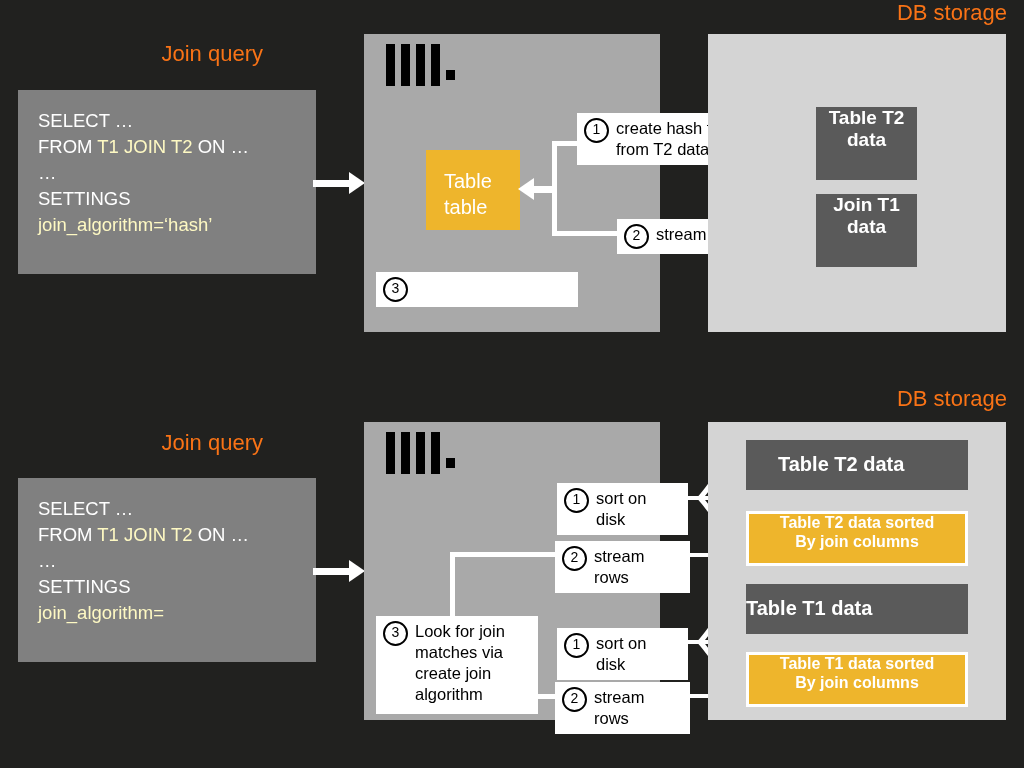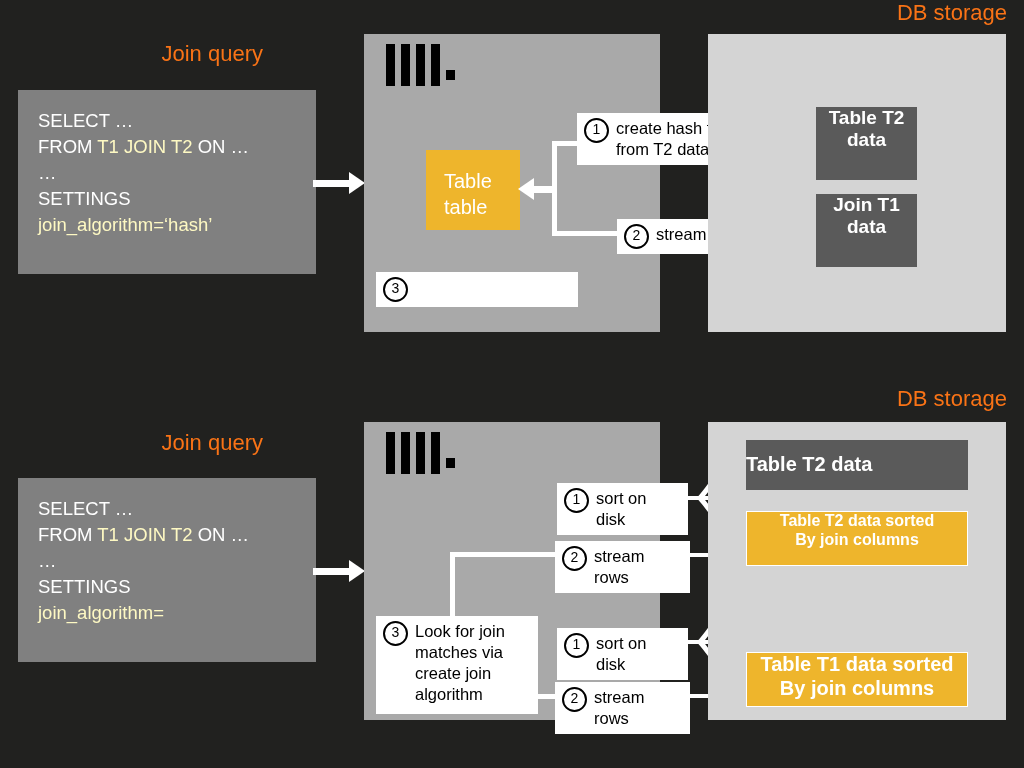--- a/index.html
+++ b/index.html
@@ -50,21 +50,21 @@
   
   .storage-panel{position:absolute;background:#d4d4d4;}
 
   
   .chip{
     position:absolute;box-sizing:border-box;
     display:flex;align-items:center;justify-content:flex-start;
     text-align:center;color:#ffffff;font-weight:bold;line-height:1.18;
   }
   .chip.dark{background:#5a5a5a;}
-  .chip.yellow{background:#eeb52c;border:1px solid #ffffff;}
+  .chip.yellow{background:#eeb52c;border:3px solid #ffffff;}
 
   
   .hash-box{
     position:absolute;background:#eeb52c;color:#ffffff;
     font-size:20px;line-height:26px;
     box-sizing:border-box;padding:18px 0 0 18px;
   }
 
   
   .callout{
@@ -222,28 +222,31 @@
     <span class="ctext">stream rows</span>
   </div>
 
   <div class="callout" style="left:376px;top:616px;width:162px;height:98px;">
     <span class="num">3</span>
     <span class="ctext">Look for join matches via create join algorithm</span>
   </div>
 
   <div class="storage-panel" style="left:708px;top:422px;width:298px;height:298px;"></div>
 
-  <div class="chip dark" style="left:746px;top:440px;width:222px;height:50px;font-size:20px;">
+  <div class="chip dark" style="left:746px;top:440px;width:222px;height:50px;font-size:20px;padding-left:32px;">
     <span>Table T2 data</span>
   </div>
 
   <div class="chip yellow" style="left:746px;top:511px;width:222px;height:55px;font-size:16px;flex-direction:column;">
     <div>Table T2 data sorted</div>
     <div>By join columns</div>
   </div>
 
-
-  <div class="chip yellow" style="left:746px;top:652px;width:222px;height:55px;font-size:20px;flex-direction:column;">
+  <div class="chip dark" style="left:746px;top:584px;width:222px;height:50px;font-size:20px;">
+    <span>Table T1 data</span>
+  </div>
+
+  <div class="chip yellow" style="left:746px;top:652px;width:222px;height:55px;font-size:16px;flex-direction:column;">
     <div>Table T1 data sorted</div>
     <div>By join columns</div>
   </div>
 
 </div>
 
 </body></html>

